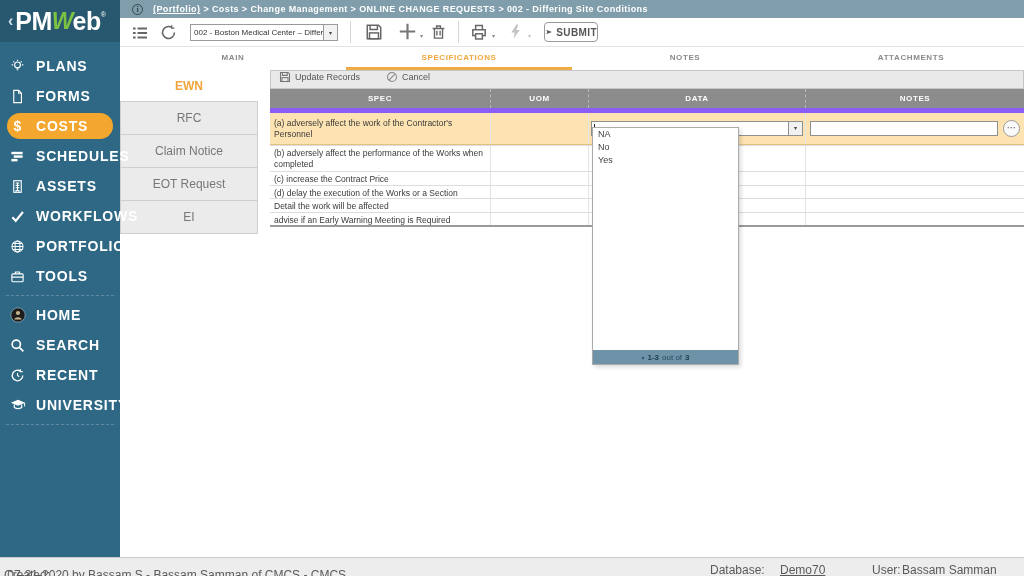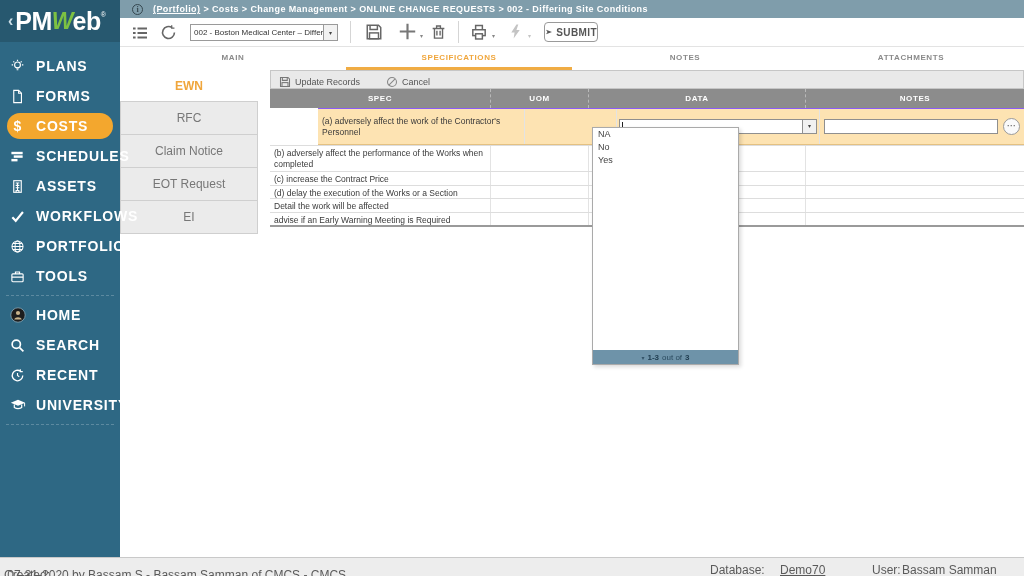--- a/index.html
+++ b/index.html
@@ -47,34 +47,34 @@
   .tabs { position:absolute; left:120px; top:47px; width:904px; height:23px; display:flex; background:#fff; }
   .tab { flex:1; display:flex; align-items:center; justify-content:center; font-size:8px; font-weight:700; letter-spacing:0.6px; color:#8a8a8a; border-bottom:3px solid transparent; cursor:pointer; }
   .tab.active { color:#F0A63C; border-bottom-color:#F0AC44; }
 
   
   .submenu { position:absolute; left:120px; top:70px; width:138px; }
   .sub-item { height:34px; display:flex; align-items:center; justify-content:center; font-size:12px; color:#777; background:#ebebeb; border:1px solid #cfcfcf; margin-top:-1px; cursor:pointer; }
   .sub-item.active { background:#fff; border-color:#fff; color:#F0A63C; font-weight:700; height:33px; }
 
   
-  .gridbar { position:absolute; left:270px; top:70px; width:754px; height:19px; background:#e9e9e9; border:1px solid #c6c6c6; display:flex; align-items:flex-end; gap:26px; padding-left:8px; }
+  .gridbar { position:absolute; left:270px; top:70px; width:754px; height:19px; background:#e9e9e9; border:1px solid #c6c6c6; display:flex; align-items:flex-start; gap:26px; padding-left:8px; }
   .gbtn { display:flex; align-items:center; gap:4px; font-size:9px; color:#555; cursor:pointer; }
 
   
   .grid { position:absolute; left:270px; top:89px; width:754px; border-bottom:2px solid #9a9a9a; background:#fff; }
   .g-head { display:flex; height:19px; background:#8C8C8C; }
   .g-head .hc { display:flex; align-items:center; justify-content:center; color:#fff; font-size:8px; font-weight:700; letter-spacing:0.6px; border-left:1px dashed #b9b9b9; }
   .g-head .hc:first-child { border-left:none; }
   .g-row { display:flex; border-top:1px solid #ddd; background:#fff; }
   .g-row:first-of-type { border-top:none; }
   .g-row .c { border-left:1px solid #e3e3e3; font-size:8.5px; color:#3a3a3a; padding:2px 4px; line-height:1.25; }
   .g-row .c:first-child { border-left:none; }
   .c-spec { width:220px; } .c-uom { width:98px; } .c-data { width:217px; } .c-notes { width:219px; }
-  .g-row.hl { background:#FDE3B2; border-top:1px solid #8b5cf6; border-bottom:1px solid #e4c182; height:37px;margin-left:48px; }
+  .g-row.hl { background:#FDE3B2; border-top:5px solid #8b5cf6; border-bottom:1px solid #e4c182; height:37px; }
   .g-row.hl .c { display:flex; align-items:center; }
   .r2 { height:26px; } .rs { height:13.5px; }
   .data-combo { display:flex; align-items:center; width:100%; position:relative; }
   .data-combo input { flex:1; height:15px; border:1px solid #8f8f8f; font-size:9px; padding:0 2px; outline:none; }
   .data-combo .btn { width:14px; height:15px; border:1px solid #8f8f8f; border-left:none; background:#f1f1f1; font-size:6px; color:#444; display:flex; align-items:center; justify-content:center; cursor:pointer; }
   .cursorline { position:absolute; left:3px; top:3px; width:1px; height:10px; background:#222; }
   .notes-wrap { display:flex; align-items:center; width:100%; gap:5px; }
   .notes-wrap input { flex:1; height:15px; border:1px solid #8f8f8f; font-size:9px; padding:0 2px; outline:none; }
   .dots-btn { width:17px; height:17px; border:1px solid #9a9a9a; border-radius:50%; background:#fafafa; color:#777; font-size:9px; font-weight:700; line-height:14px; text-align:center; cursor:pointer; flex:0 0 17px; }
 

